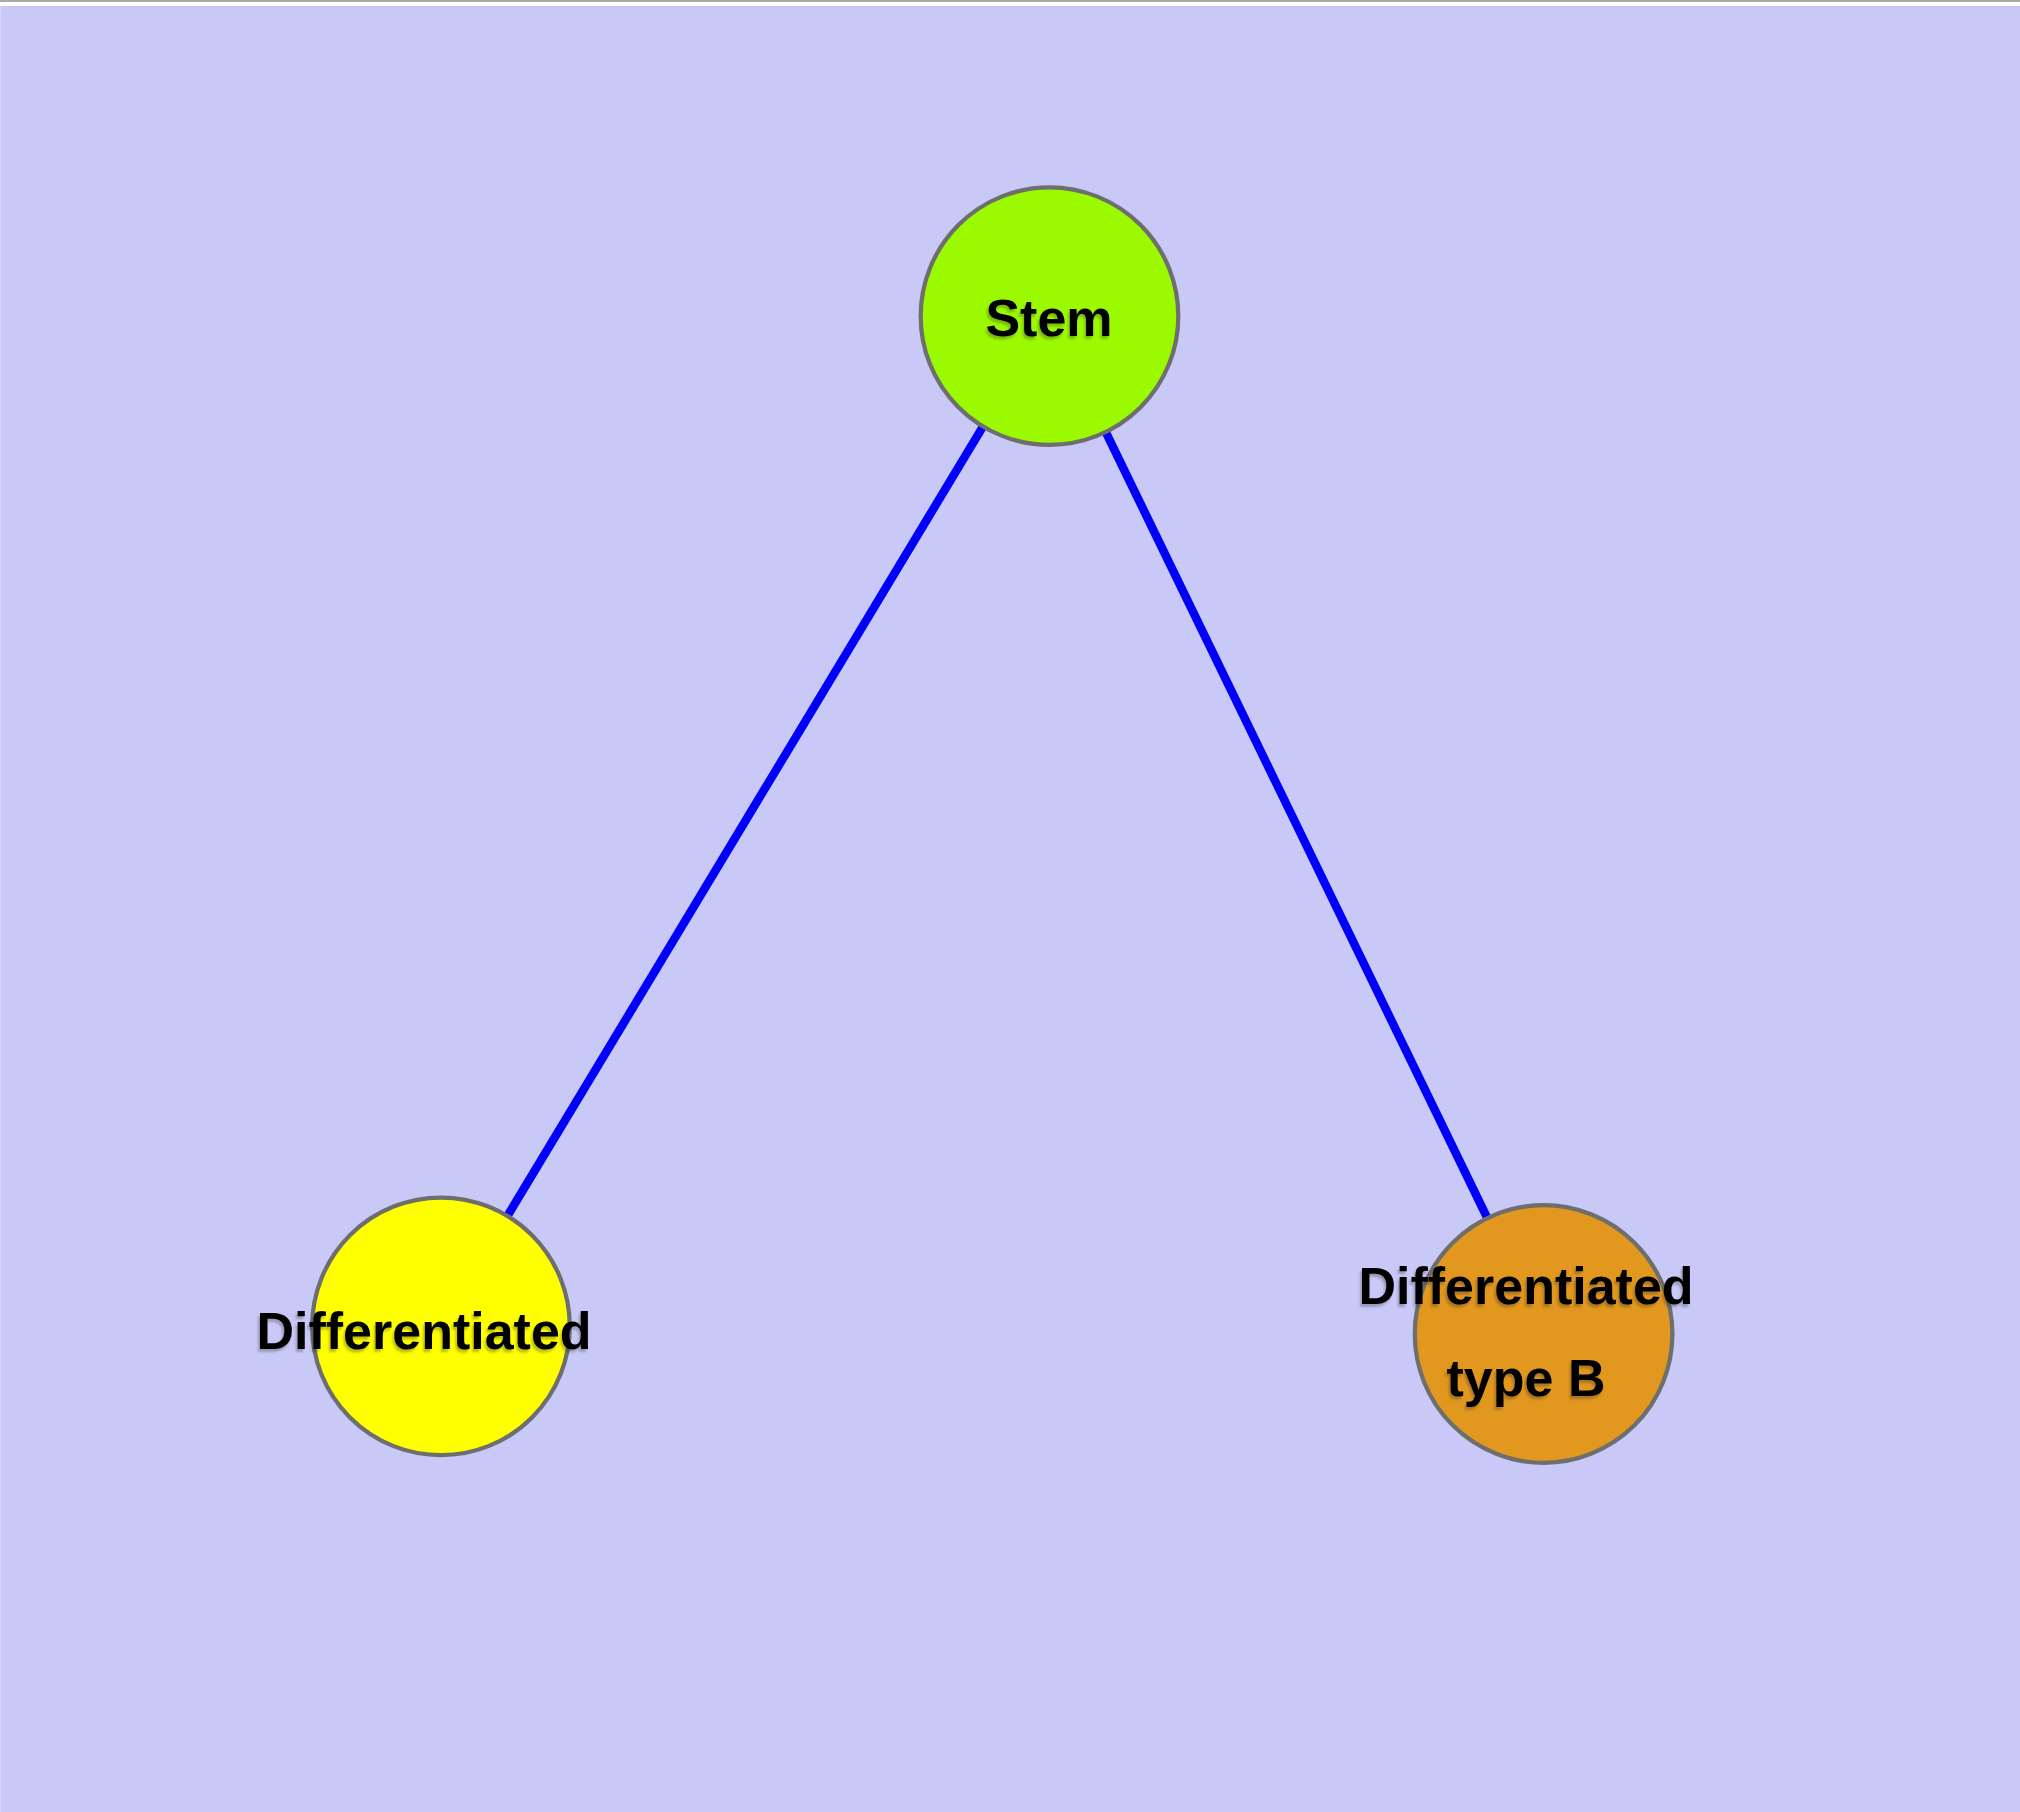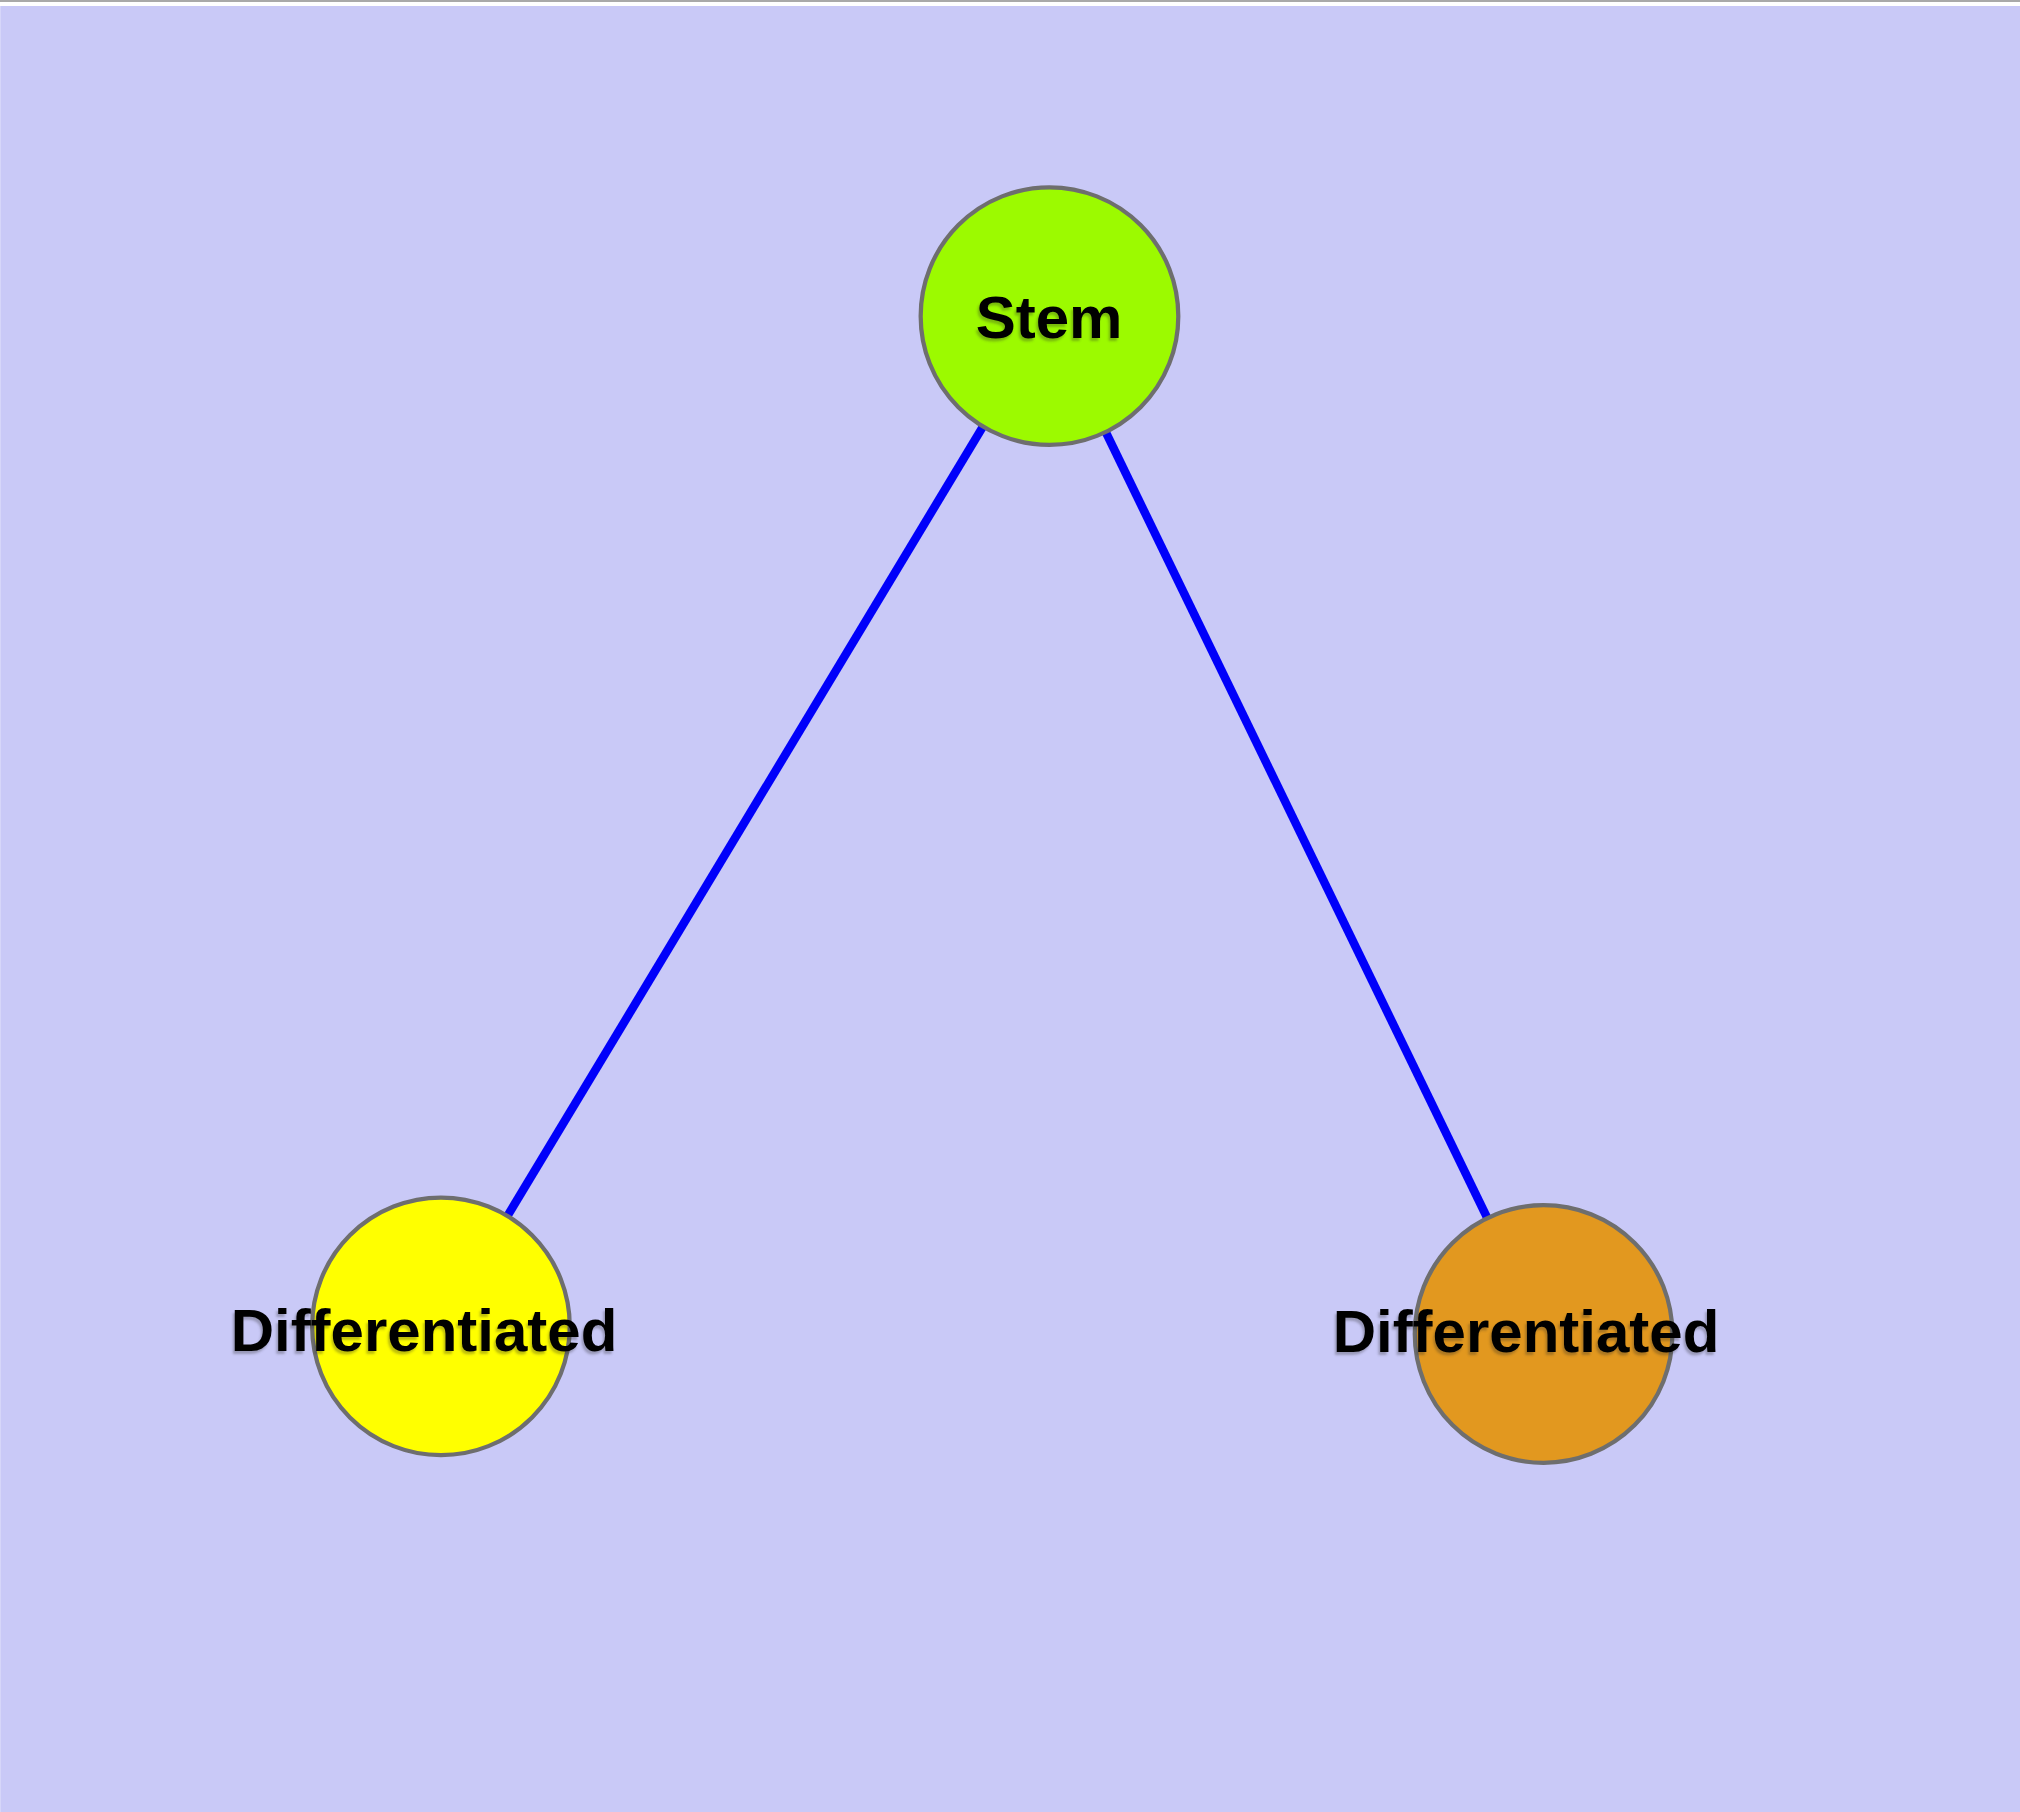--- a/index.html
+++ b/index.html
@@ -35,21 +35,21 @@
     position: absolute; top: 0; left: 0;
     width: 100%; height: 100%;
     z-index: 3;
     pointer-events: none;
   }
   .node-label {
     position: absolute;
     transform: translate(-50%, -50%);
     text-align: center;
     font-weight: bold;
-    font-size: 60px;
+    font-size: 52px;
     line-height: 92px;
     color: #000000;
     white-space: nowrap;
     text-shadow: -1.7px 2.5px 2.5px rgba(40, 40, 40, 0.30);
   }
 </style>
 </head>
 <body>
 
 <div class="frame-top-edge"></div>
@@ -70,15 +70,16 @@
 
 <div class="labels">
   <div class="node-label" style="left:1049px; top:318px;">
     <div>Stem</div>
   </div>
   <div class="node-label" style="left:424px; top:1331px;">
     <div>Differentiated</div>
   </div>
   <div class="node-label" style="left:1526px; top:1332px;">
     <div>Differentiated</div>
+    <div>type B</div>
   </div>
 </div>
 
 
 </body></html>

